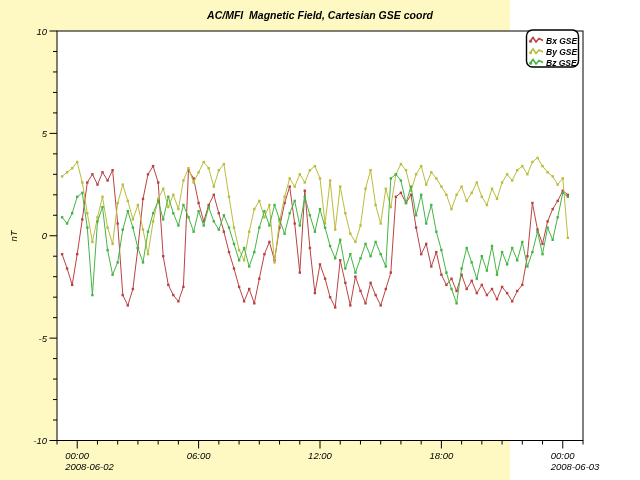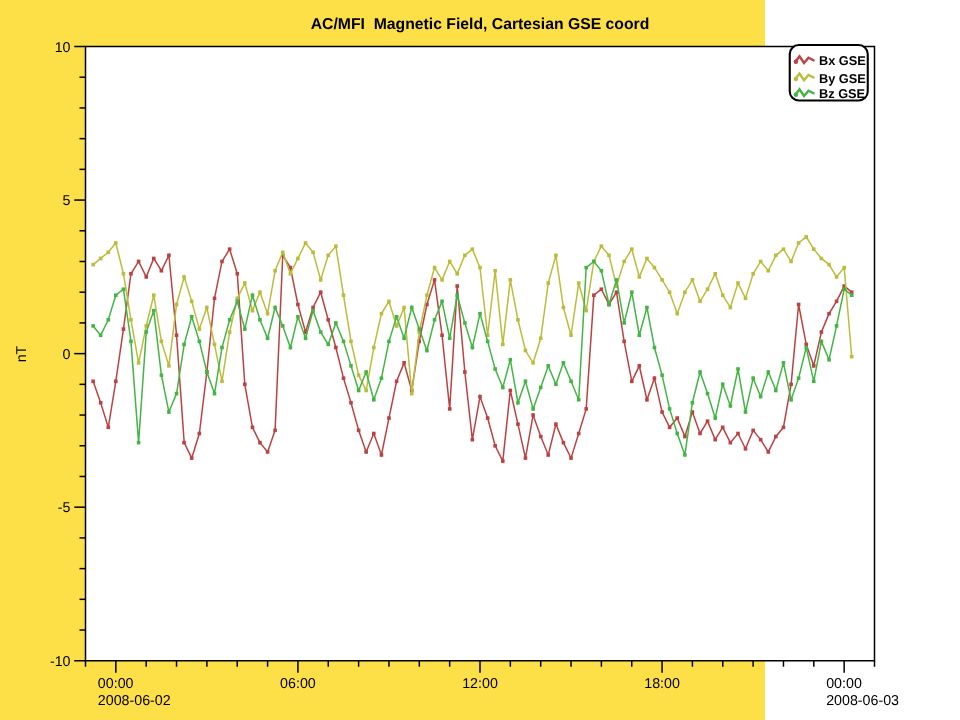--- a/index.html
+++ b/index.html
@@ -1,17 +1,17 @@
 <!DOCTYPE html>
 <html><head>
 <meta charset="utf-8">
 <style>
   html,body{margin:0;padding:0;background:#ffffff;}
   body{width:640px;height:480px;overflow:hidden;}
-  .chart-wrap{width:510px;height:480px;position:relative;background:#fde047;}
+  .chart-wrap{width:510px;height:480px;position:relative;background:#fef9c3;font-style:italic;}
   svg text{font-family:"Liberation Sans","DejaVu Sans",sans-serif;fill:#000;}
   .t-title{font-size:10.5px;font-weight:bold;white-space:pre;}
   .t-tick{font-size:9.5px;}
   .t-date{font-size:9.5px;}
   .t-ylab{font-size:9.5px;}
   .t-leg{font-size:8.5px;font-weight:bold;}
 </style>
 </head>
 <body>
 

